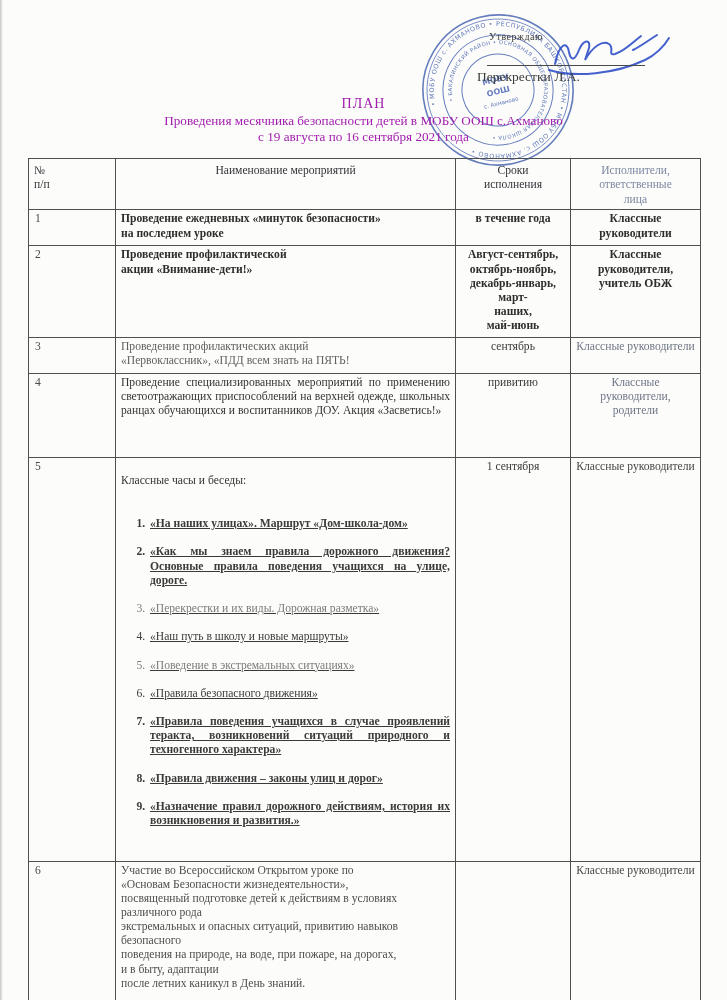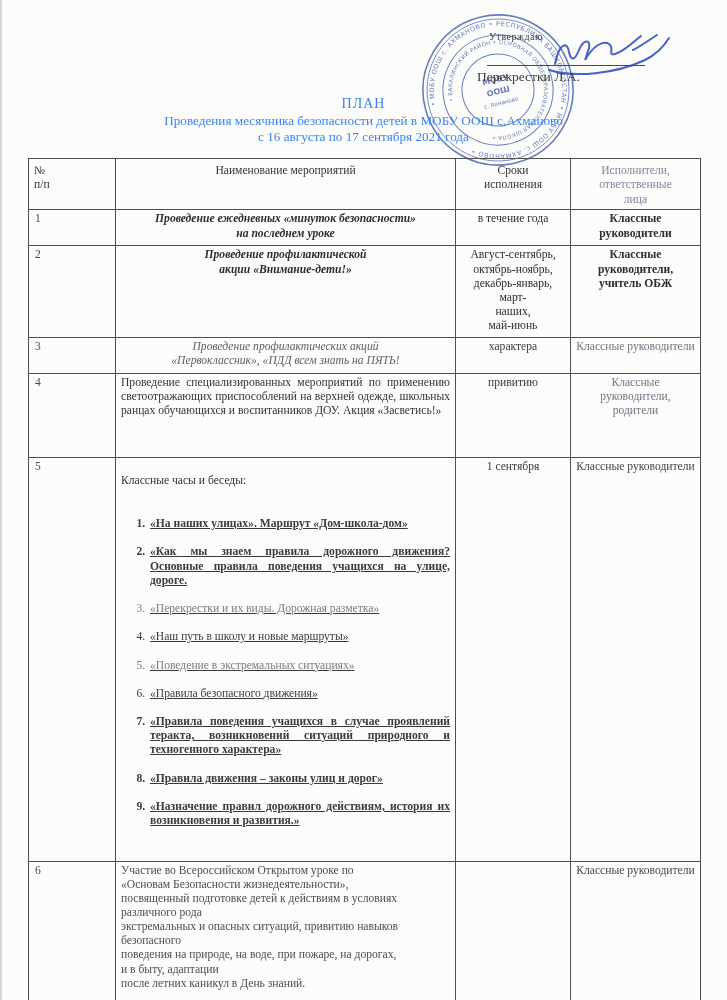--- a/index.html
+++ b/index.html
@@ -21,48 +21,48 @@
   .approver-name { position:absolute; top:69px; left:477px; font-size:13.5px; color:#3a3a3a; }
 
   
   .stamp { position:absolute; left:412px; top:4px; opacity:.8; transform:rotate(-14deg); mix-blend-mode:multiply; }
   .ring-text { font-size:6.4px; fill:#3e5db2; letter-spacing:.6px; font-family:"DejaVu Sans", sans-serif; }
   .ring-text-sm { font-size:5.4px; fill:#3e5db2; letter-spacing:.4px; font-family:"DejaVu Sans", sans-serif; }
   .stamp-center { font-size:8px; fill:#3e5db2; text-anchor:middle; font-family:"DejaVu Sans", sans-serif; font-weight:bold; }
   .stamp-center-sm { font-size:5.6px; fill:#3e5db2; text-anchor:middle; font-family:"DejaVu Sans", sans-serif; }
 
   
-  .title-block { position:absolute; top:96px; left:0; width:727px; text-align:center; line-height:16.5px; color:#3b82f6; }
+  .title-block { position:absolute; top:96px; left:0; width:727px; text-align:center; line-height:16.5px; color:#a21caf; }
   .title-plan { font-size:14px; letter-spacing:1px; }
   .title-line { font-size:13.2px; }
 
   
   .plan-table { position:absolute; top:158px; left:28px; }
   table { border-collapse:collapse; table-layout:fixed; width:672px; }
   col.c1 { width:87px; } col.c2 { width:340px; } col.c3 { width:115px; } col.c4 { width:130px; }
   th, td { border:1px solid #4f4f4f; vertical-align:top; white-space:pre-line; }
   th { font-weight:normal; font-size:11.6px; padding:5px 4px 2px; color:#33343a; line-height:1.25; }
   th.h-num { text-align:left; padding-left:5px; }
   th.h-activity, th.h-dates, th.h-resp { text-align:center; }
   th.h-resp { color:#7d87a2;text-align:center; }
   thead tr { height:50px; }
   td { font-size:11.6px; line-height:1.22; padding:2px 5px 4px; color:#3a3a3a; }
   td.col-num { text-align:left; padding-left:6px; color:#4a4a4a; }
   td.col-dates, td.col-resp { text-align:center; }
 
   tr.r1 { height:36px; } tr.r2 { height:85px; } tr.r3 { height:33px; } tr.r4 { height:84px; }
   tr.r5 { height:240px; } tr.r6 { height:157px; }
 
-  .r1 .col-activity, .r2 .col-activity, .r3 .col-activity { text-align:center;font-style:italic; }
+  .r1 .col-activity, .r2 .col-activity, .r3 .col-activity { text-align:left; }
   .r1 .col-activity, .r2 .col-activity { font-weight:bold; color:#2d2d2d; }
   .r3 .col-activity { color:#606060; }
   .r4 .col-activity { text-align:justify; color:#343434;margin-left:10px; }
   .r6 .col-activity { color:#4d4d4d; }
 
-  .r1 .col-dates, .r2 .col-dates { font-weight:normal; color:#2d2d2d; }
+  .r1 .col-dates, .r2 .col-dates { font-weight:bold; color:#2d2d2d; }
 
   .r1 .col-resp, .r2 .col-resp { font-weight:bold; color:#2d2d2d; }
   .r3 .col-resp, .r4 .col-resp, .r7 .col-resp, .r8 .col-resp { color:#6f7686; }
   .r5 .col-resp, .r6 .col-resp { color:#474747; }
 
   .activity-intro { color:#333333; }
   ol.class-hours { margin:1px 0 0 27px; text-align:justify;text-decoration:underline; }
   ol.class-hours li { padding-left:2px; margin:0; }
   ol.class-hours li:nth-child(1),
   ol.class-hours li:nth-child(2),
@@ -101,21 +101,21 @@
       <path d="M4 44 C30 52, 70 48, 100 34 C110 29, 118 22, 124 12"></path>
       <path d="M88 24 C96 20, 104 14, 112 9"></path>
     </g>
   </svg>
   <div class="sig-line"></div>
   <div class="approver-name">Перекрестки Л.А.</div>
 
   <div class="title-block">
     <div class="title-plan">ПЛАН</div>
     <div class="title-line">Проведения месячника безопасности детей в МОБУ ООШ с.Ахманово</div>
-    <div class="title-line">с 16 августа по 17 сентября 2021 года</div>
+    <div class="title-line">с 19 августа по 16 сентября 2021 года</div>
   </div>
 
   <div class="plan-table">
     <table>
       <colgroup>
           <col class="c1">
           <col class="c2">
           <col class="c3">
           <col class="c4">
         </colgroup>
@@ -149,21 +149,21 @@
 март-
 наших,
 май-июнь</td>
           <td class="col-resp">Классные руководители,
 учитель ОБЖ</td>
         </tr>
         <tr class="r3">
           <td class="col-num">3</td>
           <td class="col-activity">Проведение профилактических акций
 «Первоклассник», «ПДД всем знать на ПЯТЬ!</td>
-          <td class="col-dates">характера</td>
+          <td class="col-dates">сентябрь</td>
           <td class="col-resp">Классные руководители</td>
         </tr>
         <tr class="r4">
           <td class="col-num">4</td>
           <td class="col-activity">Проведение специализированных мероприятий по применению светоотражающих приспособлений на верхней одежде, школьных ранцах обучающихся и воспитанников ДОУ. Акция «Засветись!»</td>
           <td class="col-dates">привитию</td>
           <td class="col-resp">Классные руководители,
 родители</td>
         </tr>
         <tr class="r5">

